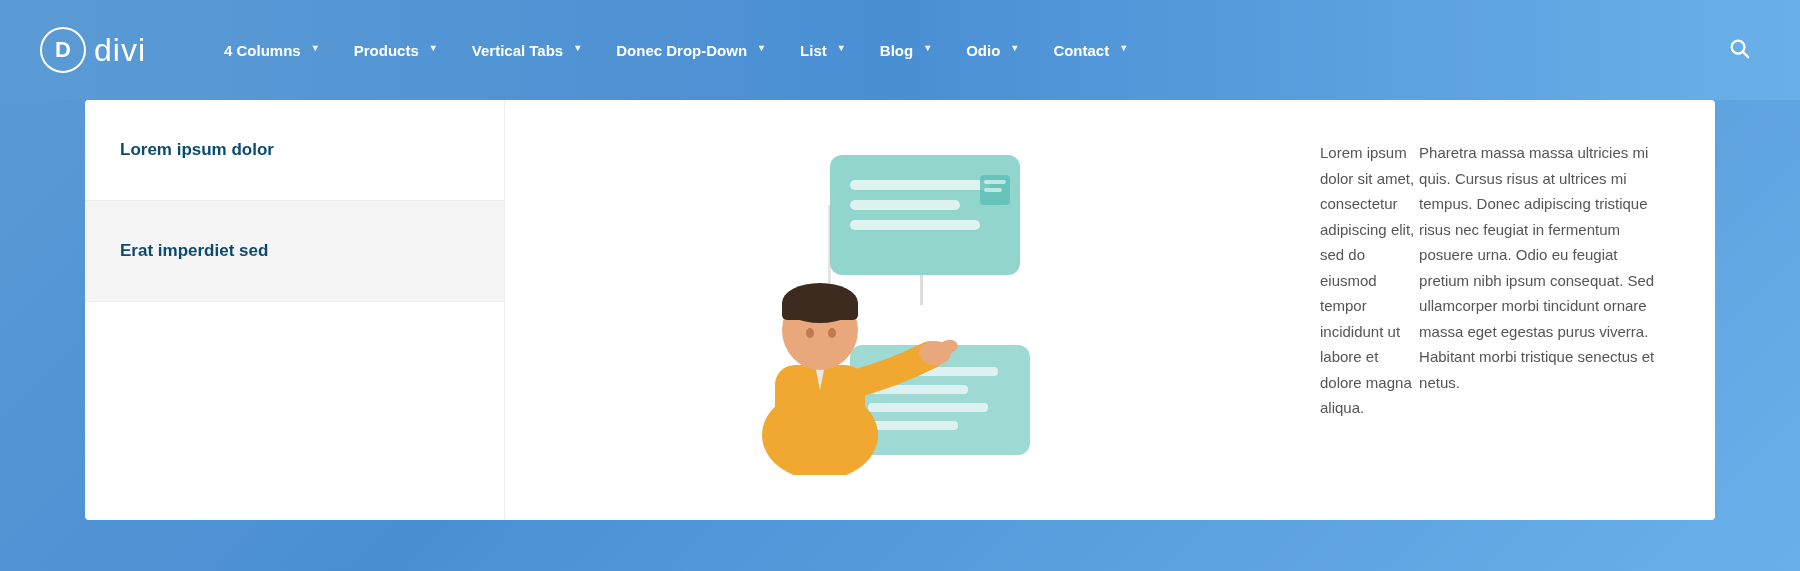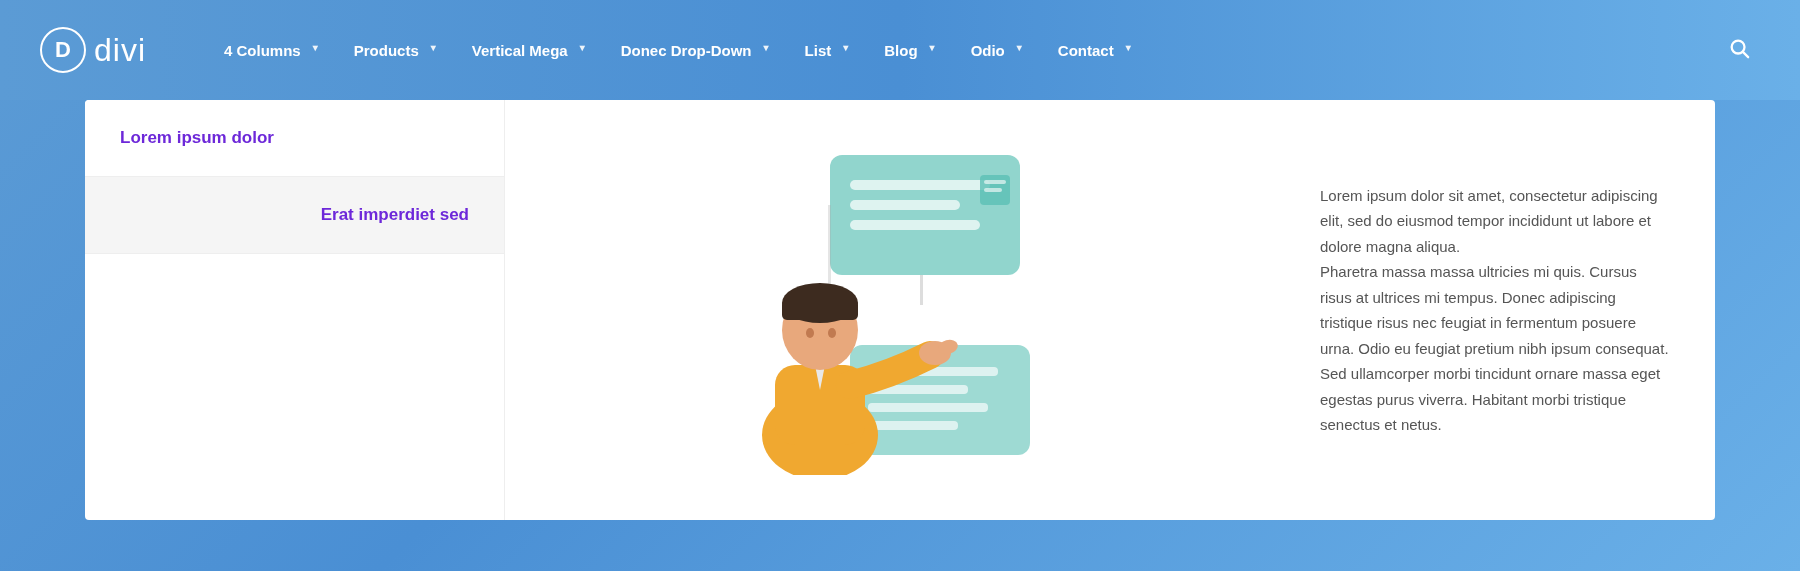--- a/index.html
+++ b/index.html
@@ -95,35 +95,34 @@
     }
 
     
     .sidebar {
       width: 420px;
       flex-shrink: 0;
       border-right: 1px solid #eee;
     }
 
     .sidebar-item {
-      padding: 28px 35px;
+      padding: 40px 35px;
       font-size: 17px;
       font-weight: 700;
-      color: #6d28d9;
+      color: #0c4a6e;
       border-bottom: 1px solid #eee;
       cursor: pointer;
     }
 
     .sidebar-item:first-child {
       background: #fff;
     }
 
     .sidebar-item:last-child {
       background: #f5f5f5;
-      text-align: right;
     }
 
     
     .illustration-area {
       flex: 1;
       display: flex;
       align-items: center;
       justify-content: center;
       padding: 20px;
       background: #fff;
@@ -134,21 +133,21 @@
       width: 340px;
       height: 330px;
     }
 
     
     .text-area {
       width: 440px;
       flex-shrink: 0;
       padding: 40px 45px;
       display: flex;
-      flex-direction: column;
+      flex-direction: row;
       justify-content: center;
     }
 
     .text-paragraph {
       font-size: 15px;
       line-height: 1.7;
       color: #555;
     }
   </style>
 </head>
@@ -166,21 +165,21 @@
 
   <div class="nav-item">
         <span>4 Columns</span>
         <span class="chevron"> ▾</span>
       </div>
       <div class="nav-item">
         <span>Products</span>
         <span class="chevron"> ▾</span>
       </div>
       <div class="nav-item">
-        <span>Vertical Mega</span>
+        <span>Vertical Tabs</span>
         <span class="chevron"> ▾</span>
       </div>
       <div class="nav-item">
         <span>Donec Drop-Down</span>
         <span class="chevron"> ▾</span>
       </div>
       <div class="nav-item">
         <span>List</span>
         <span class="chevron"> ▾</span>
       </div>

